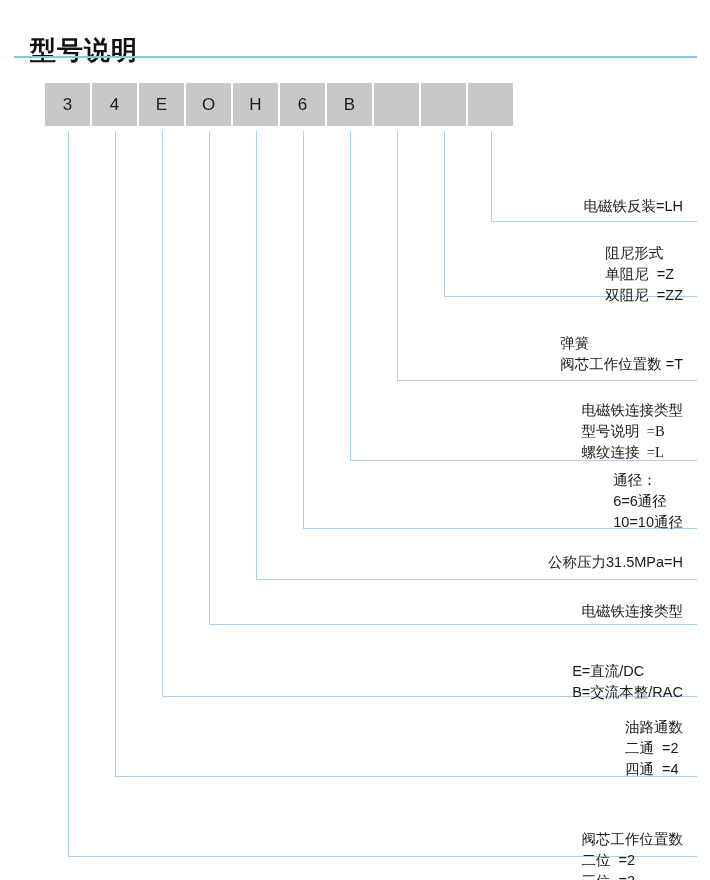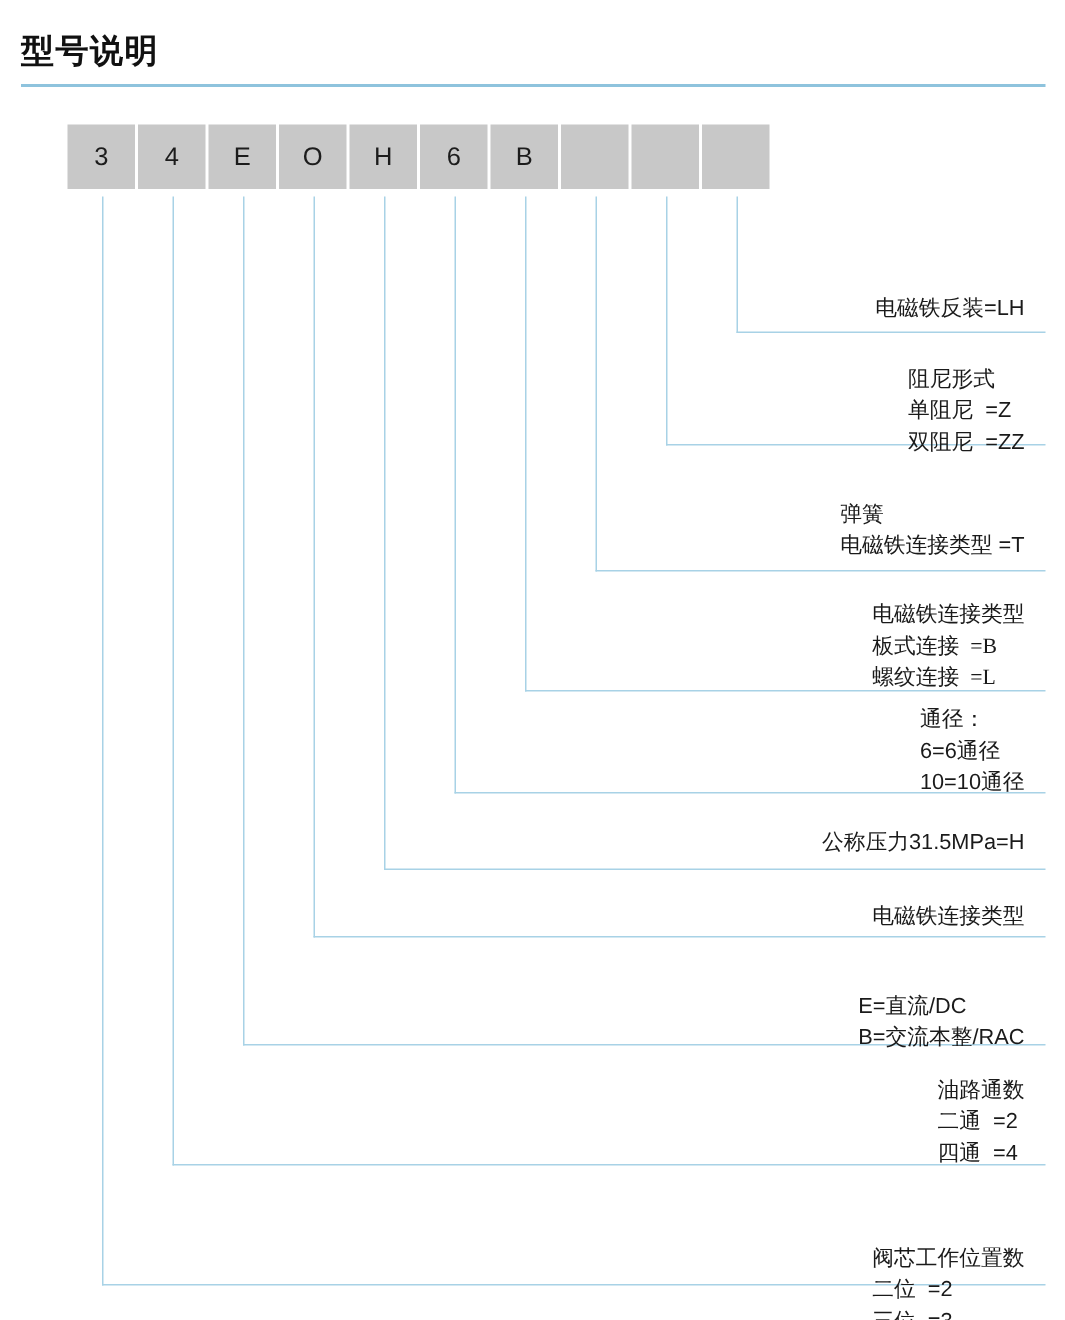--- a/index.html
+++ b/index.html
@@ -17,26 +17,26 @@
   }
 
   
   #title-block {
     position: absolute;
     left: 14px;
     top: 20px;
     width: 683px;
   }
   #page-title {
-    font-size: 22px;
+    font-size: 26px;
     font-weight: bold;
     letter-spacing: 1px;
     line-height: 28px;
     color: #111111;
-    margin: 0;
+    margin: 16px;
   }
   #title-rule {
     position: absolute;
     left: 14px;
     top: 56px;
     width: 683px;
     height: 2px;
     background: #8ec3dd;
   }
 
@@ -121,21 +121,21 @@
     <div class="leader" style="left: 255.5px; top: 131px; width: 441.5px; height: 449px;"></div>
     <div class="leader" style="left: 208.5px; top: 131px; width: 488.5px; height: 494px;"></div>
     <div class="leader" style="left: 161.5px; top: 131px; width: 535.5px; height: 566px;"></div>
     <div class="leader" style="left: 114.5px; top: 131px; width: 582.5px; height: 646px;"></div>
     <div class="leader" style="left: 67.5px; top: 131px; width: 629.5px; height: 726px;"></div>
   </div>
 
 <div id="legend">
     <div class="label-group" style="top: 196px;"><span class="label-line">电磁铁反装=LH</span></div>
     <div class="label-group" style="top: 243px;"><span class="label-line">阻尼形式</span><span class="label-line">单阻尼  =Z</span><span class="label-line">双阻尼  =ZZ</span></div>
-    <div class="label-group" style="top: 333px;"><span class="label-line">弹簧</span><span class="label-line">电磁铁连接类型 =T</span></div>
-    <div class="label-group" style="top: 400px; font-family: Liberation Serif, serif;"><span class="label-line">电磁铁连接类型</span><span class="label-line">板式连接  =B</span><span class="label-line">螺纹连接  =L</span></div>
+    <div class="label-group" style="top: 333px;"><span class="label-line">弹簧</span><span class="label-line">阀芯工作位置数 =T</span></div>
+    <div class="label-group" style="top: 400px; font-family: Liberation Serif, serif;"><span class="label-line">电磁铁连接类型</span><span class="label-line">型号说明  =B</span><span class="label-line">螺纹连接  =L</span></div>
     <div class="label-group" style="top: 470px; margin-left: 32px;"><span class="label-line">通径：</span><span class="label-line">6=6通径</span><span class="label-line">10=10通径</span></div>
     <div class="label-group" style="top: 552px;"><span class="label-line">公称压力31.5MPa=H</span></div>
     <div class="label-group" style="top: 601px;"><span class="label-line">电磁铁连接类型</span></div>
     <div class="label-group" style="top: 661px;"><span class="label-line">E=直流/DC</span><span class="label-line">B=交流本整/RAC</span></div>
     <div class="label-group" style="top: 717px;"><span class="label-line">油路通数</span><span class="label-line">二通  =2</span><span class="label-line">四通  =4</span></div>
     <div class="label-group" style="top: 829px;"><span class="label-line">阀芯工作位置数</span><span class="label-line">二位  =2</span><span class="label-line">三位  =3</span></div>
   </div>
 
 </body></html>

